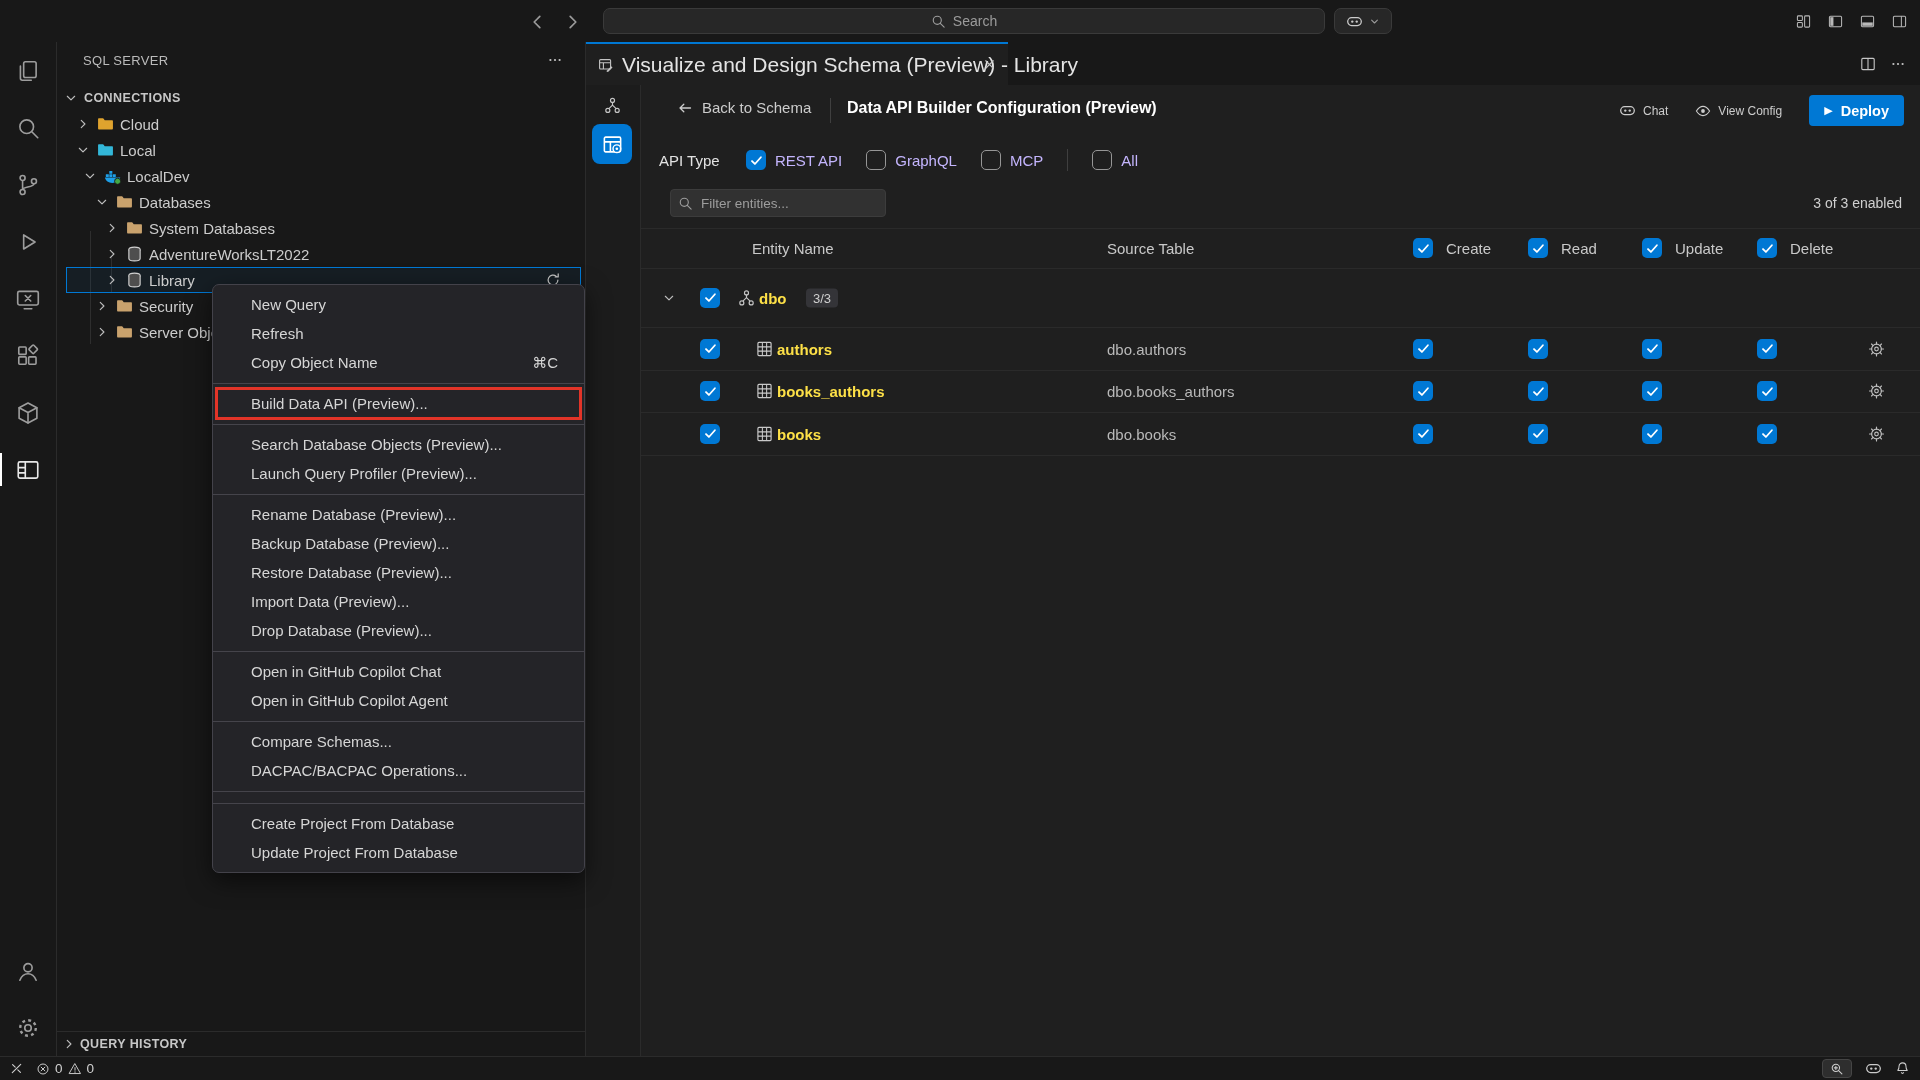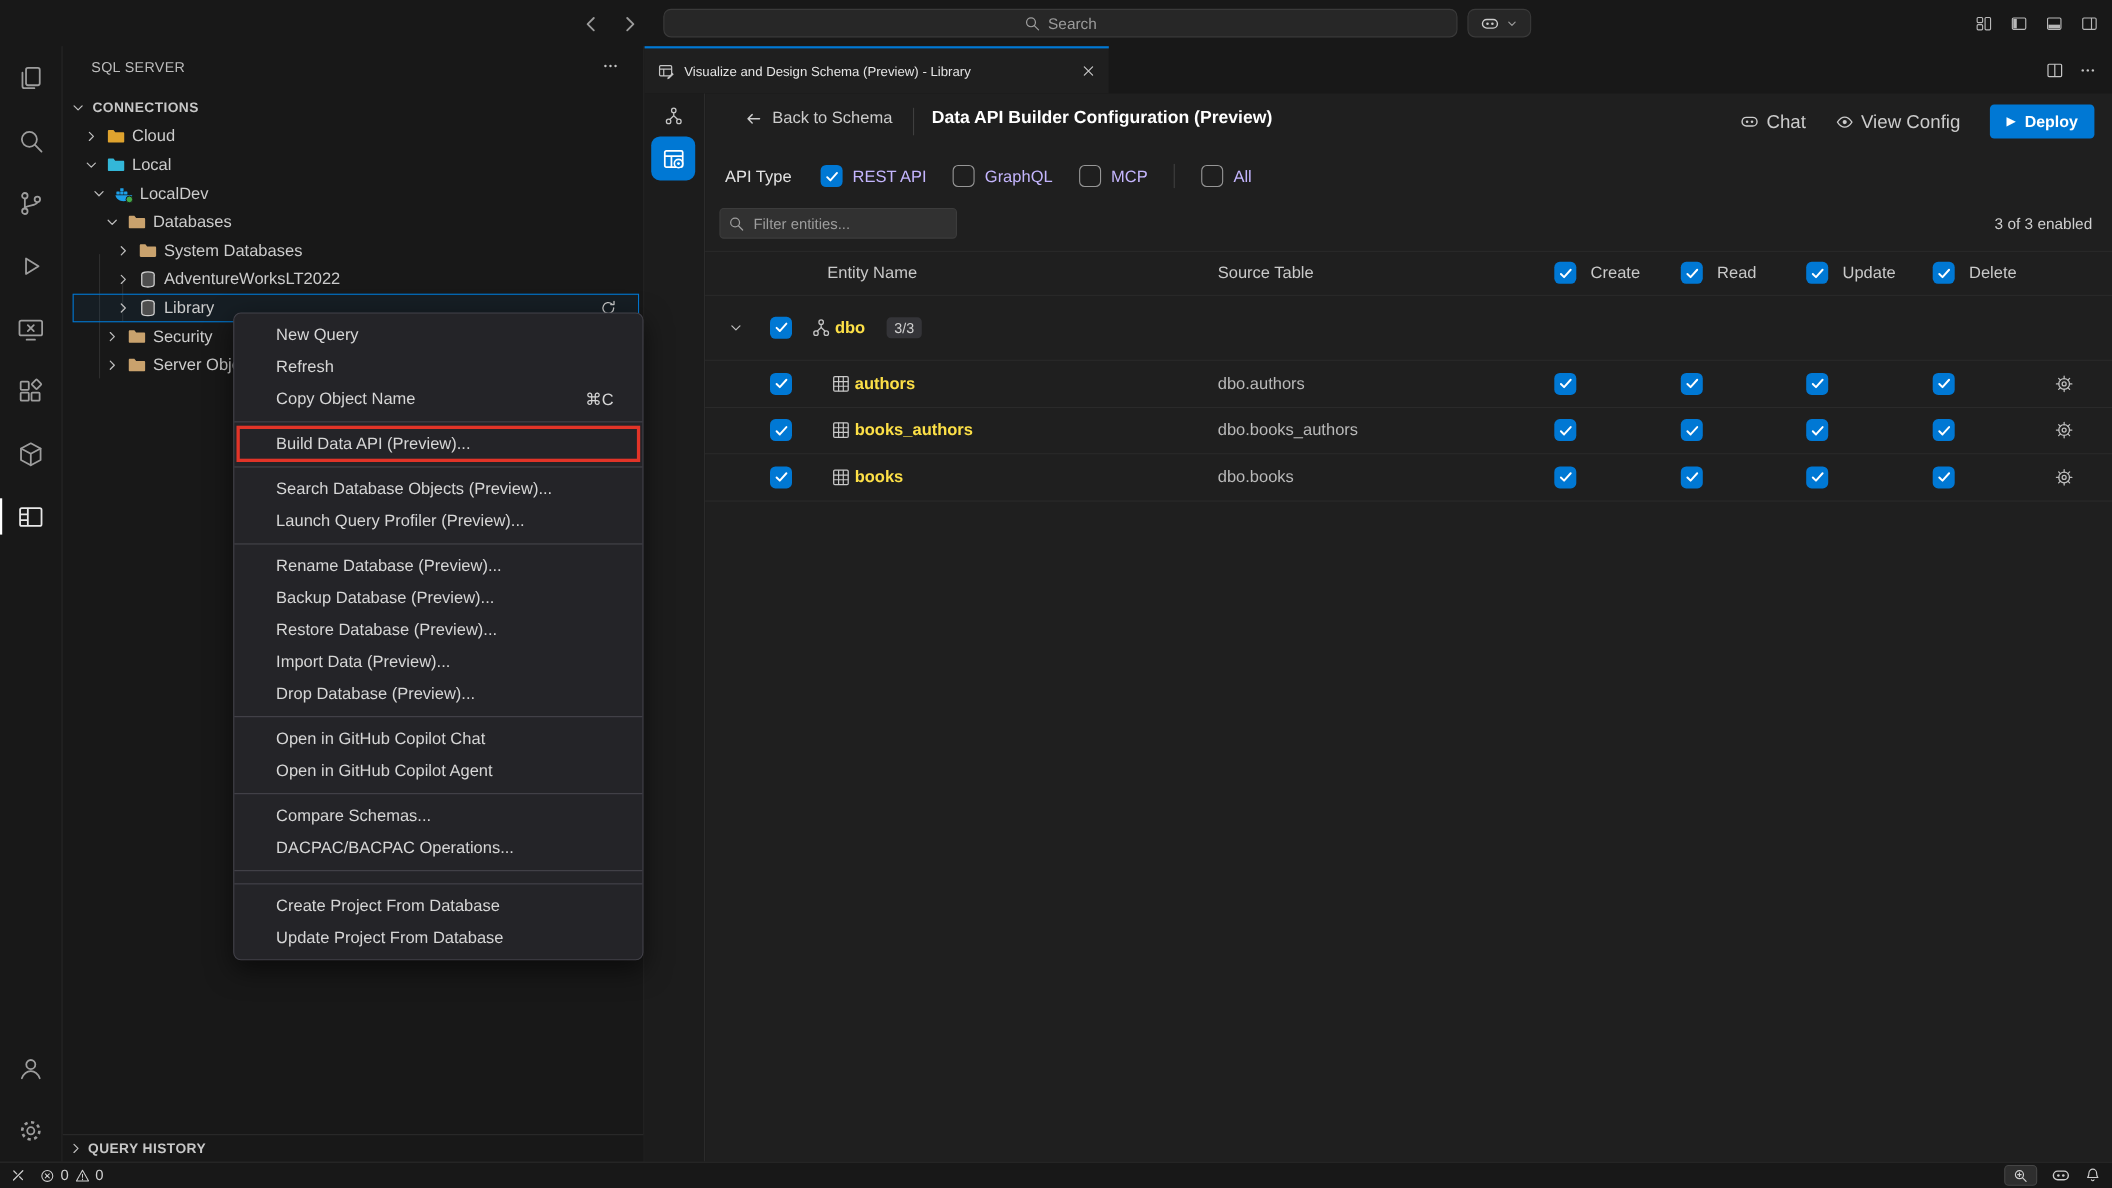--- a/index.html
+++ b/index.html
@@ -45,50 +45,50 @@
     display:flex; align-items:center; background:#181818; }
   #query-history .t-chev { position:static; transform:none; margin-left:5px; }
   #query-history span { margin-left:4px; font-weight:bold; font-size:12.5px; letter-spacing:.4px; color:#c7c7c7; }
 
   
   #editor { position:absolute; left:586px; top:42px; width:1334px; height:1014px; background:#181818; }
   #tabbar { position:absolute; left:0; top:0; right:0; height:43px; }
   #tab { position:absolute; left:0; top:0; width:422px; height:43px; background:#1f1f1f;
     border-top:2px solid #0078D4; display:flex; align-items:center; }
   #tab-icon { margin-left:12px; }
-  #tab-title { margin-left:8px; font-size:12px; color:#e4e4e4; white-space:nowrap; }
+  #tab-title { margin-left:8px; font-size:21px; color:#e4e4e4; white-space:nowrap; }
   #tab-close { position:absolute; right:11px; top:13px; }
   #tabbar-actions { position:absolute; right:14px; top:0; height:43px; display:flex; align-items:center; gap:14px; }
   #strip { position:absolute; left:0; top:43px; width:55px; bottom:0; background:#1c1c1c; border-right:1px solid #2b2b2b; }
   #schema-view-btn { position:absolute; left:18px; top:12px; }
   #dab-view-btn { position:absolute; left:6px; top:39px; width:40px; height:40px; background:#0078D4;
     border-radius:8px; display:flex; align-items:center; justify-content:center; }
   #content { position:absolute; left:55px; top:43px; right:0; bottom:0; background:#1f1f1f; }
 
   #back-btn { position:absolute; left:36px; top:14px; display:flex; align-items:center; gap:9px;
     font-size:15px; color:#cccccc; }
   #hdr-divider { position:absolute; left:189px; top:13px; width:1px; height:25px; background:#3f3f3f; }
   #page-title { position:absolute; left:206px; top:14px; font-size:16px; font-weight:bold; color:#ffffff; }
   #hdr-actions { position:absolute; right:16px; top:10px; height:31px; display:flex; align-items:center; gap:27px; }
-  .txt-btn { display:flex; align-items:center; gap:7px; font-size:17px; color:#cccccc; }
+  .txt-btn { display:flex; align-items:center; gap:7px; font-size:12px; color:#cccccc; }
   #deploy-btn { height:31px; padding:0 15px; background:#0078D4; border-radius:4px; color:#ffffff;
     display:flex; align-items:center; gap:8px; font-size:14.5px; font-weight:bold; }
   #deploy-btn .tri { font-size:11px; }
 
   #api-row { position:absolute; left:0; top:59px; height:32px; right:0; display:flex; align-items:center; }
   #api-label { position:absolute; left:18px; font-size:15px; color:#e3e3e3; }
   #api-opts { position:absolute; left:105px; display:flex; align-items:center; gap:24px; }
   .api-opt { display:flex; align-items:center; gap:9px; font-size:15px; color:#c4b5fd; }
   .v-div { width:1px; height:22px; background:#3f3f3f; }
 
   .cb { width:20px; height:20px; border-radius:5px; display:flex; align-items:center; justify-content:center; flex:0 0 auto; }
   .cb.on { background:#0078D4; }
   .cb.off { border:1.5px solid #969696; background:transparent; }
 
-  #filter-wrap { position:absolute; left:13px; top:104px; width:216px; height:28px; }
+  #filter-wrap { position:absolute; left:29px; top:104px; width:216px; height:28px; }
   #filter-input { width:100%; height:100%; background:#313131; border:1px solid #3c3c3c; border-radius:4px;
     color:#cccccc; font-size:13.5px; padding:0 8px 0 30px; outline:none; font-family:inherit; }
   #filter-input::placeholder { color:#9d9d9d; }
   #filter-icon { position:absolute; left:8px; top:7px; pointer-events:none; }
   #enabled-summary { position:absolute; right:18px; top:104px; height:28px; display:flex; align-items:center;
     font-size:14px; color:#cfcfcf; }
 
   #dab-table { position:absolute; left:0; right:0; top:143px; bottom:0; }
   .tline { position:absolute; left:0; right:0; height:1px; background:#2a2a2a; }
   #thead { position:absolute; left:0; right:0; top:0; height:40px; }

